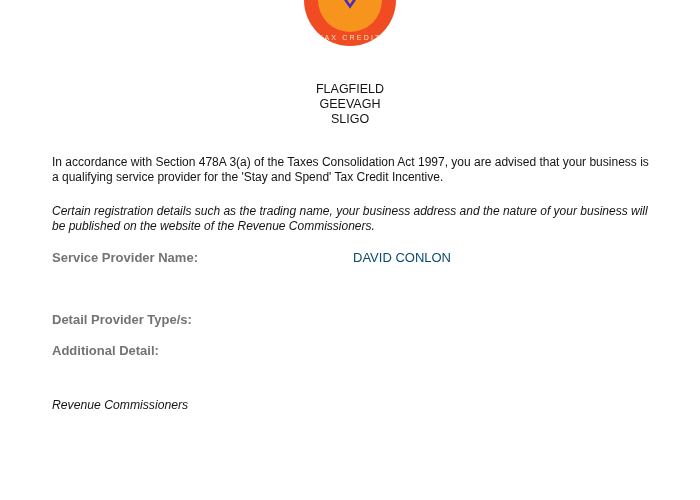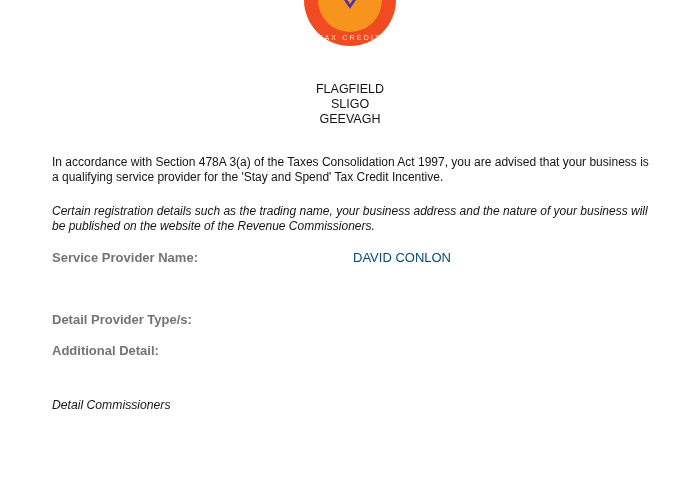--- a/index.html
+++ b/index.html
@@ -151,22 +151,22 @@
     <div class="logo">
       <div class="logo-inner"></div>
       <div class="logo-chev"></div>
       <div class="logo-chev2"></div>
       <div class="logo-text">TAX CREDIT</div>
     </div>
   </div>
 
   <div class="address">
     <div>FLAGFIELD</div>
+    <div>GEEVAGH</div>
     <div>SLIGO</div>
-    <div>GEEVAGH</div>
   </div>
 
   <div class="body-text para1">In accordance with Section 478A 3(a) of the Taxes Consolidation Act 1997, you are advised that your business is a qualifying service provider for the 'Stay and Spend' Tax Credit Incentive.</div>
   <div class="body-text para2">Certain registration details such as the trading name, your business address and the nature of your business will be published on the website of the Revenue Commissioners.</div>
 
   <div class="fields">
     <div class="field-row">
       <div class="field-label">Service Provider Name:</div>
       <div class="field-value">DAVID CONLON</div>
     </div>
@@ -175,15 +175,15 @@
     <div class="field-row">
       <div class="field-label">Detail Provider Type/s:</div>
       <div class="field-value"></div>
     </div>
     <div class="field-row">
       <div class="field-label">Additional Detail:</div>
       <div class="field-value"></div>
     </div>
   </div>
 
-  <div class="signature">Detail Commissioners</div>
+  <div class="signature">Revenue Commissioners</div>
 
 </div>
 
 </body></html>

